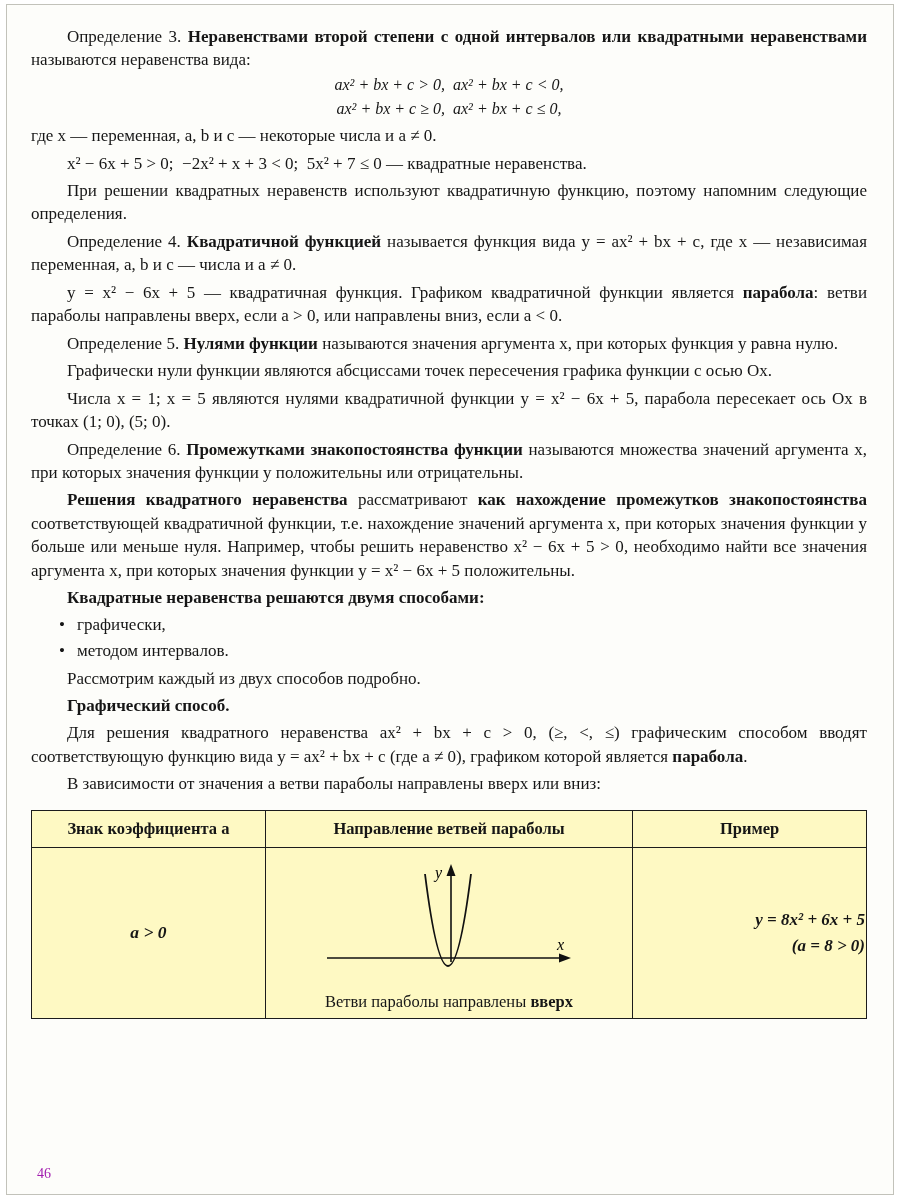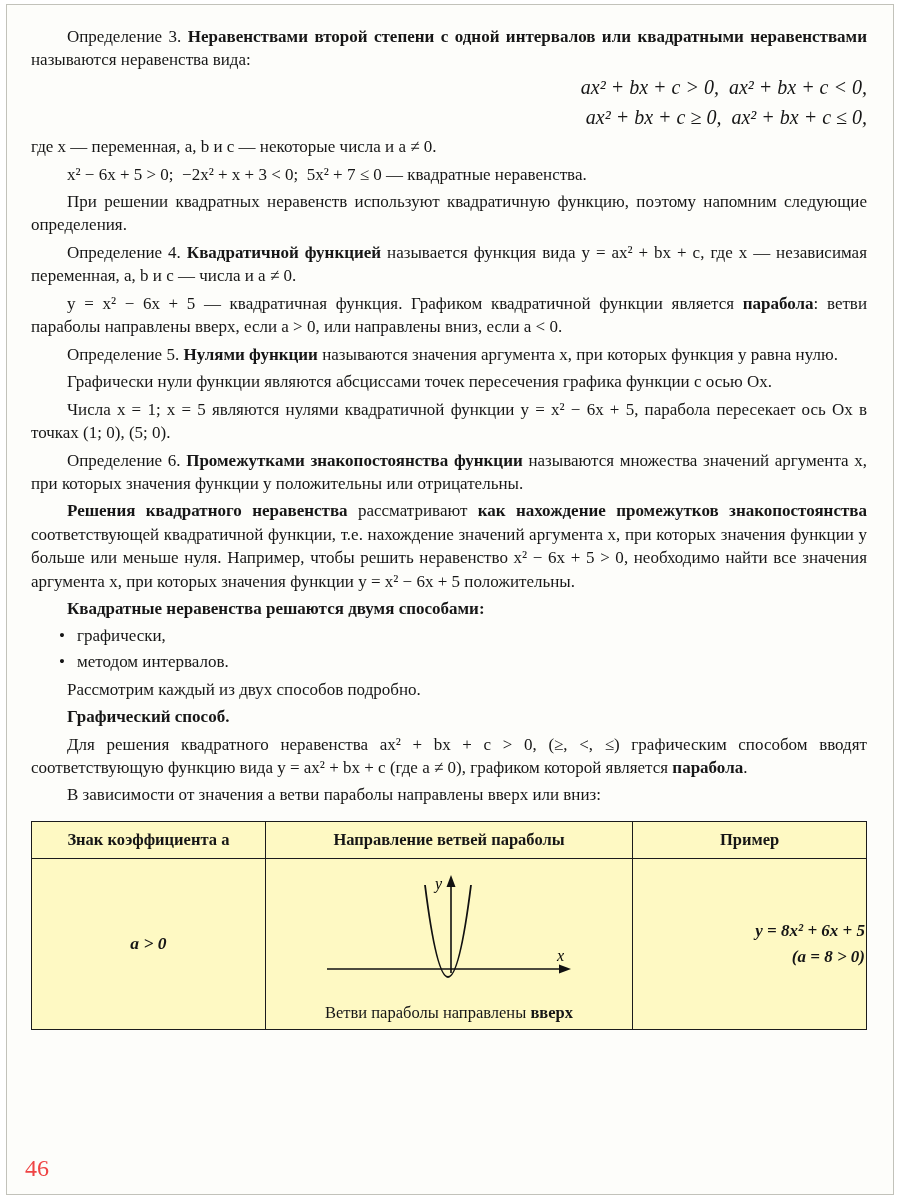--- a/index.html
+++ b/index.html
@@ -11,21 +11,21 @@
     position:absolute;top:4px;left:6px;right:6px;bottom:5px;
     border:1px solid #c2c2ba;background:#fdfdfa;
     padding:16px 26px 0 24px;box-sizing:border-box;overflow:hidden;
   }
   #doc{width:100%;}
   .para{
     margin:4px 0 0 0;font-size:17px;line-height:1.38;text-align:justify;
   }
   .para.indent{text-indent:36px;}
   .formula{
-    margin:2px 0 0 0;font-size:20px;line-height:1.38;text-align:right;font-style:italic;
+    margin:2px 0 0 0;font-size:16px;line-height:1.38;text-align:center;font-style:italic;
   }
   .bullet{
     margin:3px 0 0 0;font-size:17px;line-height:1.38;padding-left:28px;
   }
   .bullet-marker{display:inline-block;width:18px;}
   .b{font-weight:700;}
   .i{}
   .bi{font-weight:700;font-style:italic;}
   table.ptable{
     width:100%;border-collapse:collapse;margin-top:14px;background:#fef9c3;
@@ -46,21 +46,21 @@
     text-align:center;vertical-align:bottom;padding:4px 4px 6px 4px;
   }
   td.cell-graph svg{display:block;margin:0 auto;}
   .graph-caption{
     font-size:16.5px;margin-top:2px;text-align:center;
   }
   td.cell-example{
     text-align:right;vertical-align:middle;font-size:17px;line-height:1.5;
   }
   .page-number{
-    position:absolute;left:18px;bottom:12px;font-size:24px;color:#ef4444;
+    position:absolute;left:30px;bottom:12px;font-size:14px;color:#a21caf;
   }
 </style>
 </head>
 <body>
 
 <div class="page">
 
   <div id="doc">
       <p class="para indent"><span class="i">Определение 3. </span><span class="b">Неравенствами второй степени с одной интервалов или квадратными неравенствами</span><span> называются неравенства  вида:</span></p>
       <p class="formula"><span class="i">ax² + bx + c &gt; 0,&nbsp; ax² + bx + c &lt; 0,</span></p>

